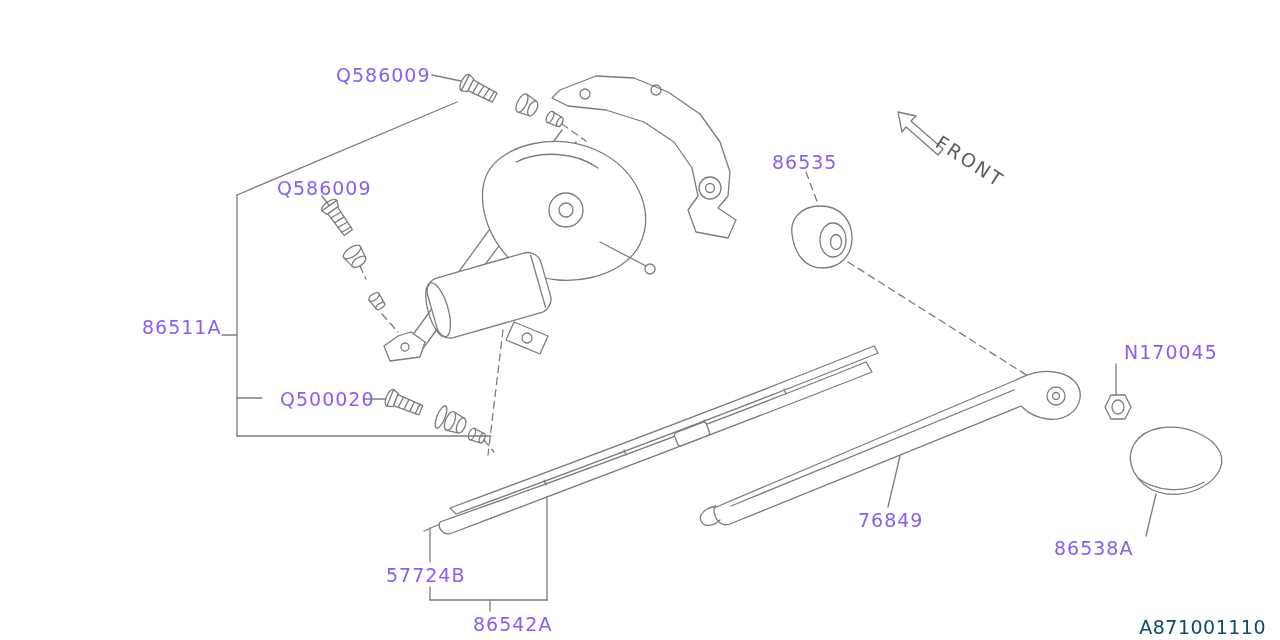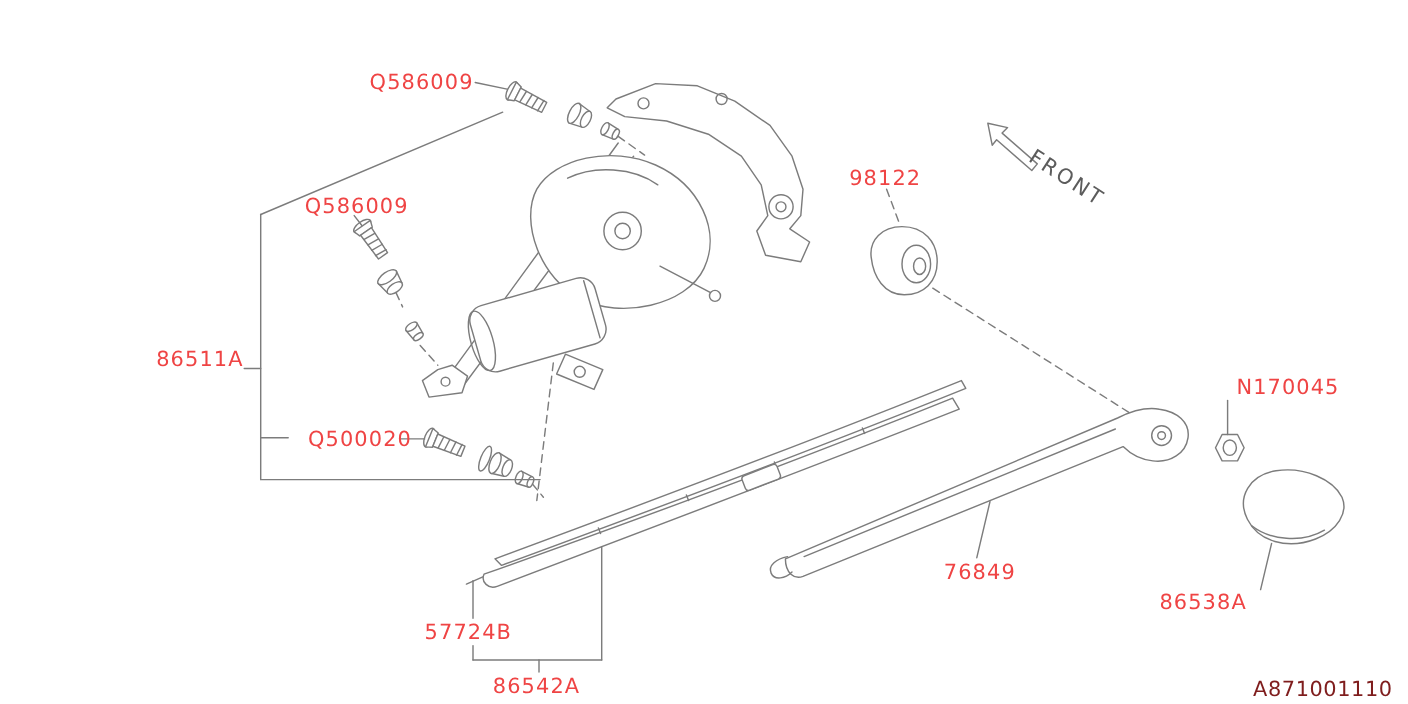--- a/index.html
+++ b/index.html
@@ -3,22 +3,22 @@
 <meta charset="utf-8">
 <style>
   html,body { margin:0; padding:0; background:#ffffff; }
   body { width:1280px; height:640px; font-family:"DejaVu Sans", sans-serif; }
   .stage { position:relative; width:1280px; height:640px; background:#ffffff; overflow:hidden; }
   .stage svg { position:absolute; inset:0; }
   .ln { stroke:#7c7c7c; fill:none; stroke-width:1.3; stroke-linecap:round; stroke-linejoin:round; }
   .fillw { fill:#ffffff; }
   .dash { stroke-dasharray:7 5; }
   text.dtext { fill:#5c5c5c; stroke:none; font-family:"DejaVu Sans", sans-serif; font-size:19px; letter-spacing:2.5px; }
-  .label { position:absolute; font-size:19px; letter-spacing:1px; color:#ef4444; white-space:nowrap; cursor:pointer; }
-  .code { position:absolute; right:14px; bottom:2px; font-size:19px; letter-spacing:0.5px; color:#7f1d1d; }
+  .label { position:absolute; font-size:19px; letter-spacing:1px; color:#8b5cf6; white-space:nowrap; cursor:pointer; }
+  .code { position:absolute; right:14px; bottom:2px; font-size:19px; letter-spacing:0.5px; color:#0c4a6e; }
 </style>
 </head>
 <body>
 
 <div class="stage">
 
   <svg width="1280" height="640" viewBox="0 0 1280 640">
     <defs>
       <g id="g-screw">
         <ellipse class="ln fillw" cx="-3" cy="0" rx="4" ry="9"></ellipse>
@@ -148,21 +148,21 @@
     <g>
       <path class="ln" d="M898,112 L916,116 L911,121 L943,149 L938,155 L906,127 L902,132 Z"></path>
       <text class="dtext" x="934" y="146" transform="rotate(33 934 146)">FRONT</text>
     </g>
   </svg>
 
   <div class="label" style="left:336px;top:64px">Q586009</div>
   <div class="label" style="left:277px;top:177px">Q586009</div>
   <div class="label" style="left:142px;top:316px">86511A</div>
   <div class="label" style="left:280px;top:388px">Q500020</div>
-  <div class="label" style="left:772px;top:151px">98122</div>
+  <div class="label" style="left:772px;top:151px">86535</div>
   <div class="label" style="left:1124px;top:341px">N170045</div>
   <div class="label" style="left:858px;top:509px">76849</div>
   <div class="label" style="left:1054px;top:537px">86538A</div>
   <div class="label" style="left:386px;top:564px">57724B</div>
-  <div class="label" style="left:448px;top:613px">86542A</div>
+  <div class="label" style="left:473px;top:613px">86542A</div>
 
   <div class="code">A871001110</div>
 </div>
 
 </body></html>

